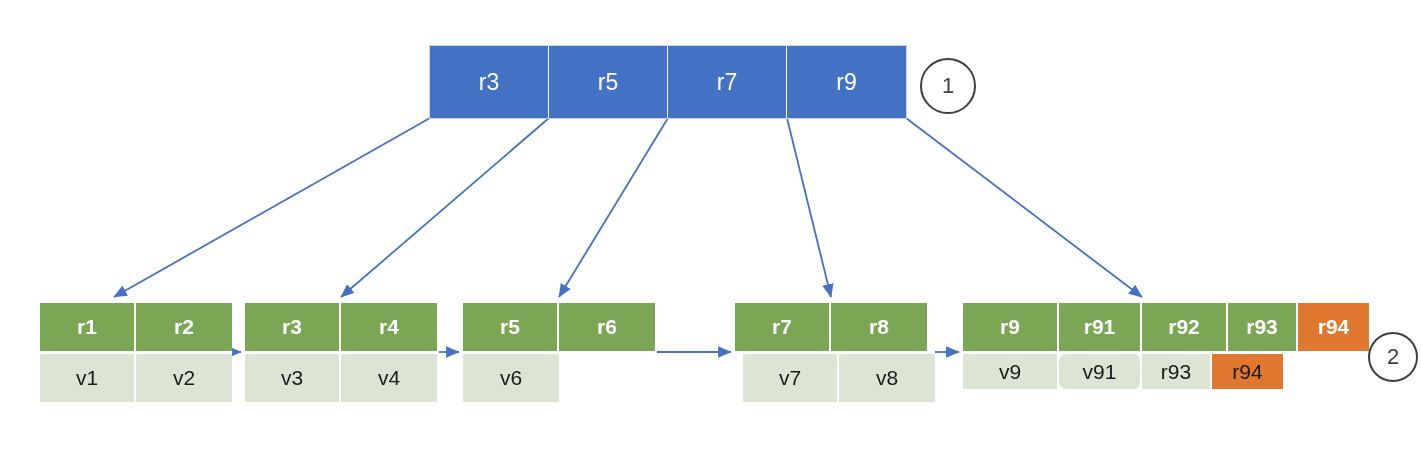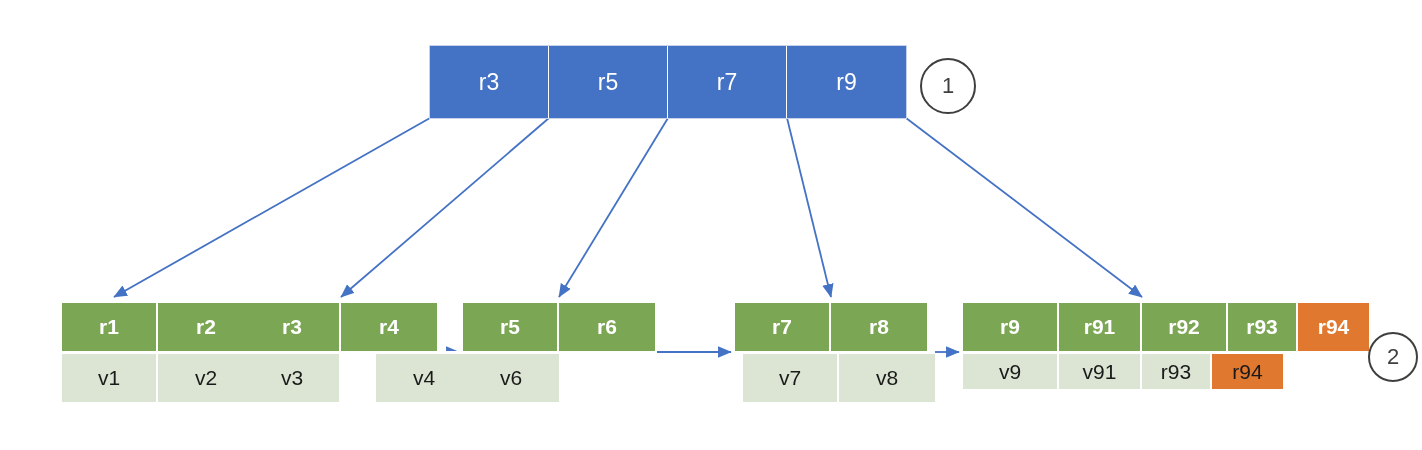--- a/index.html
+++ b/index.html
@@ -98,38 +98,38 @@
 
   <div id="root-node-host">
       <div class="root-node" style="left: 430px; top: 46px; height: 72px;">
         <div class="root-cell" style="width: 119px;">r3</div>
         <div class="root-cell" style="width: 119px;">r5</div>
         <div class="root-cell" style="width: 119px;">r7</div>
         <div class="root-cell" style="width: 119px;">r9</div>
       </div>
     </div>
   <div id="leaf-host">
-      <div class="leaf" style="left: 34px; top: 303px; padding-left: 28px;">
+      <div class="leaf" style="left: 12px; top: 303px; padding-left: 28px;">
         <div class="leaf-row" style="height: 48px;">
           <div class="key-cell" style="width: 96px;">r1</div>
           <div class="key-cell" style="width: 96px;">r2</div>
         </div>
         <div class="row-gap"></div>
         <div class="leaf-row" style="height: 48px; border-radius: 16px;">
           <div class="val-cell" style="width: 96px;">v1</div>
           <div class="val-cell" style="width: 96px;">v2</div>
         </div>
       </div>
       <div class="leaf" style="left: 245px; top: 303px;">
         <div class="leaf-row" style="height: 48px;">
           <div class="key-cell" style="width: 96px;">r3</div>
           <div class="key-cell" style="width: 96px;">r4</div>
         </div>
         <div class="row-gap"></div>
-        <div class="leaf-row" style="height: 48px; gap: 35px;">
+        <div class="leaf-row" style="height: 48px;">
           <div class="val-cell" style="width: 96px;">v3</div>
           <div class="val-cell" style="width: 96px;">v4</div>
         </div>
       </div>
       <div class="leaf" style="left: 463px; top: 303px;">
         <div class="leaf-row" style="height: 48px;">
           <div class="key-cell" style="width: 96px;">r5</div>
           <div class="key-cell" style="width: 96px;">r6</div>
         </div>
         <div class="row-gap"></div>
@@ -152,21 +152,21 @@
         <div class="leaf-row" style="height: 48px;">
           <div class="key-cell" style="width: 96px;">r9</div>
           <div class="key-cell" style="width: 83px;">r91</div>
           <div class="key-cell" style="width: 86px;">r92</div>
           <div class="key-cell" style="width: 70px;">r93</div>
           <div class="key-cell hot" style="width: 71px;">r94</div>
         </div>
         <div class="row-gap"></div>
         <div class="leaf-row" style="height: 35px;">
           <div class="val-cell" style="width: 96px;">v9</div>
-          <div class="val-cell" style="width: 83px;">v91</div>
+          <div class="val-cell" style="width: 83px; border-radius: 7px;">v91</div>
           <div class="val-cell" style="width: 70px;">r93</div>
           <div class="val-cell hot" style="width: 71px;">r94</div>
         </div>
       </div>
     </div>
   <div id="marker-host">
       <div class="marker" style="left: 920px; top: 58px; width: 56px; height: 56px;">1</div>
       <div class="marker" style="left: 1368px; top: 332px; width: 50px; height: 50px;">2</div>
     </div>
 

